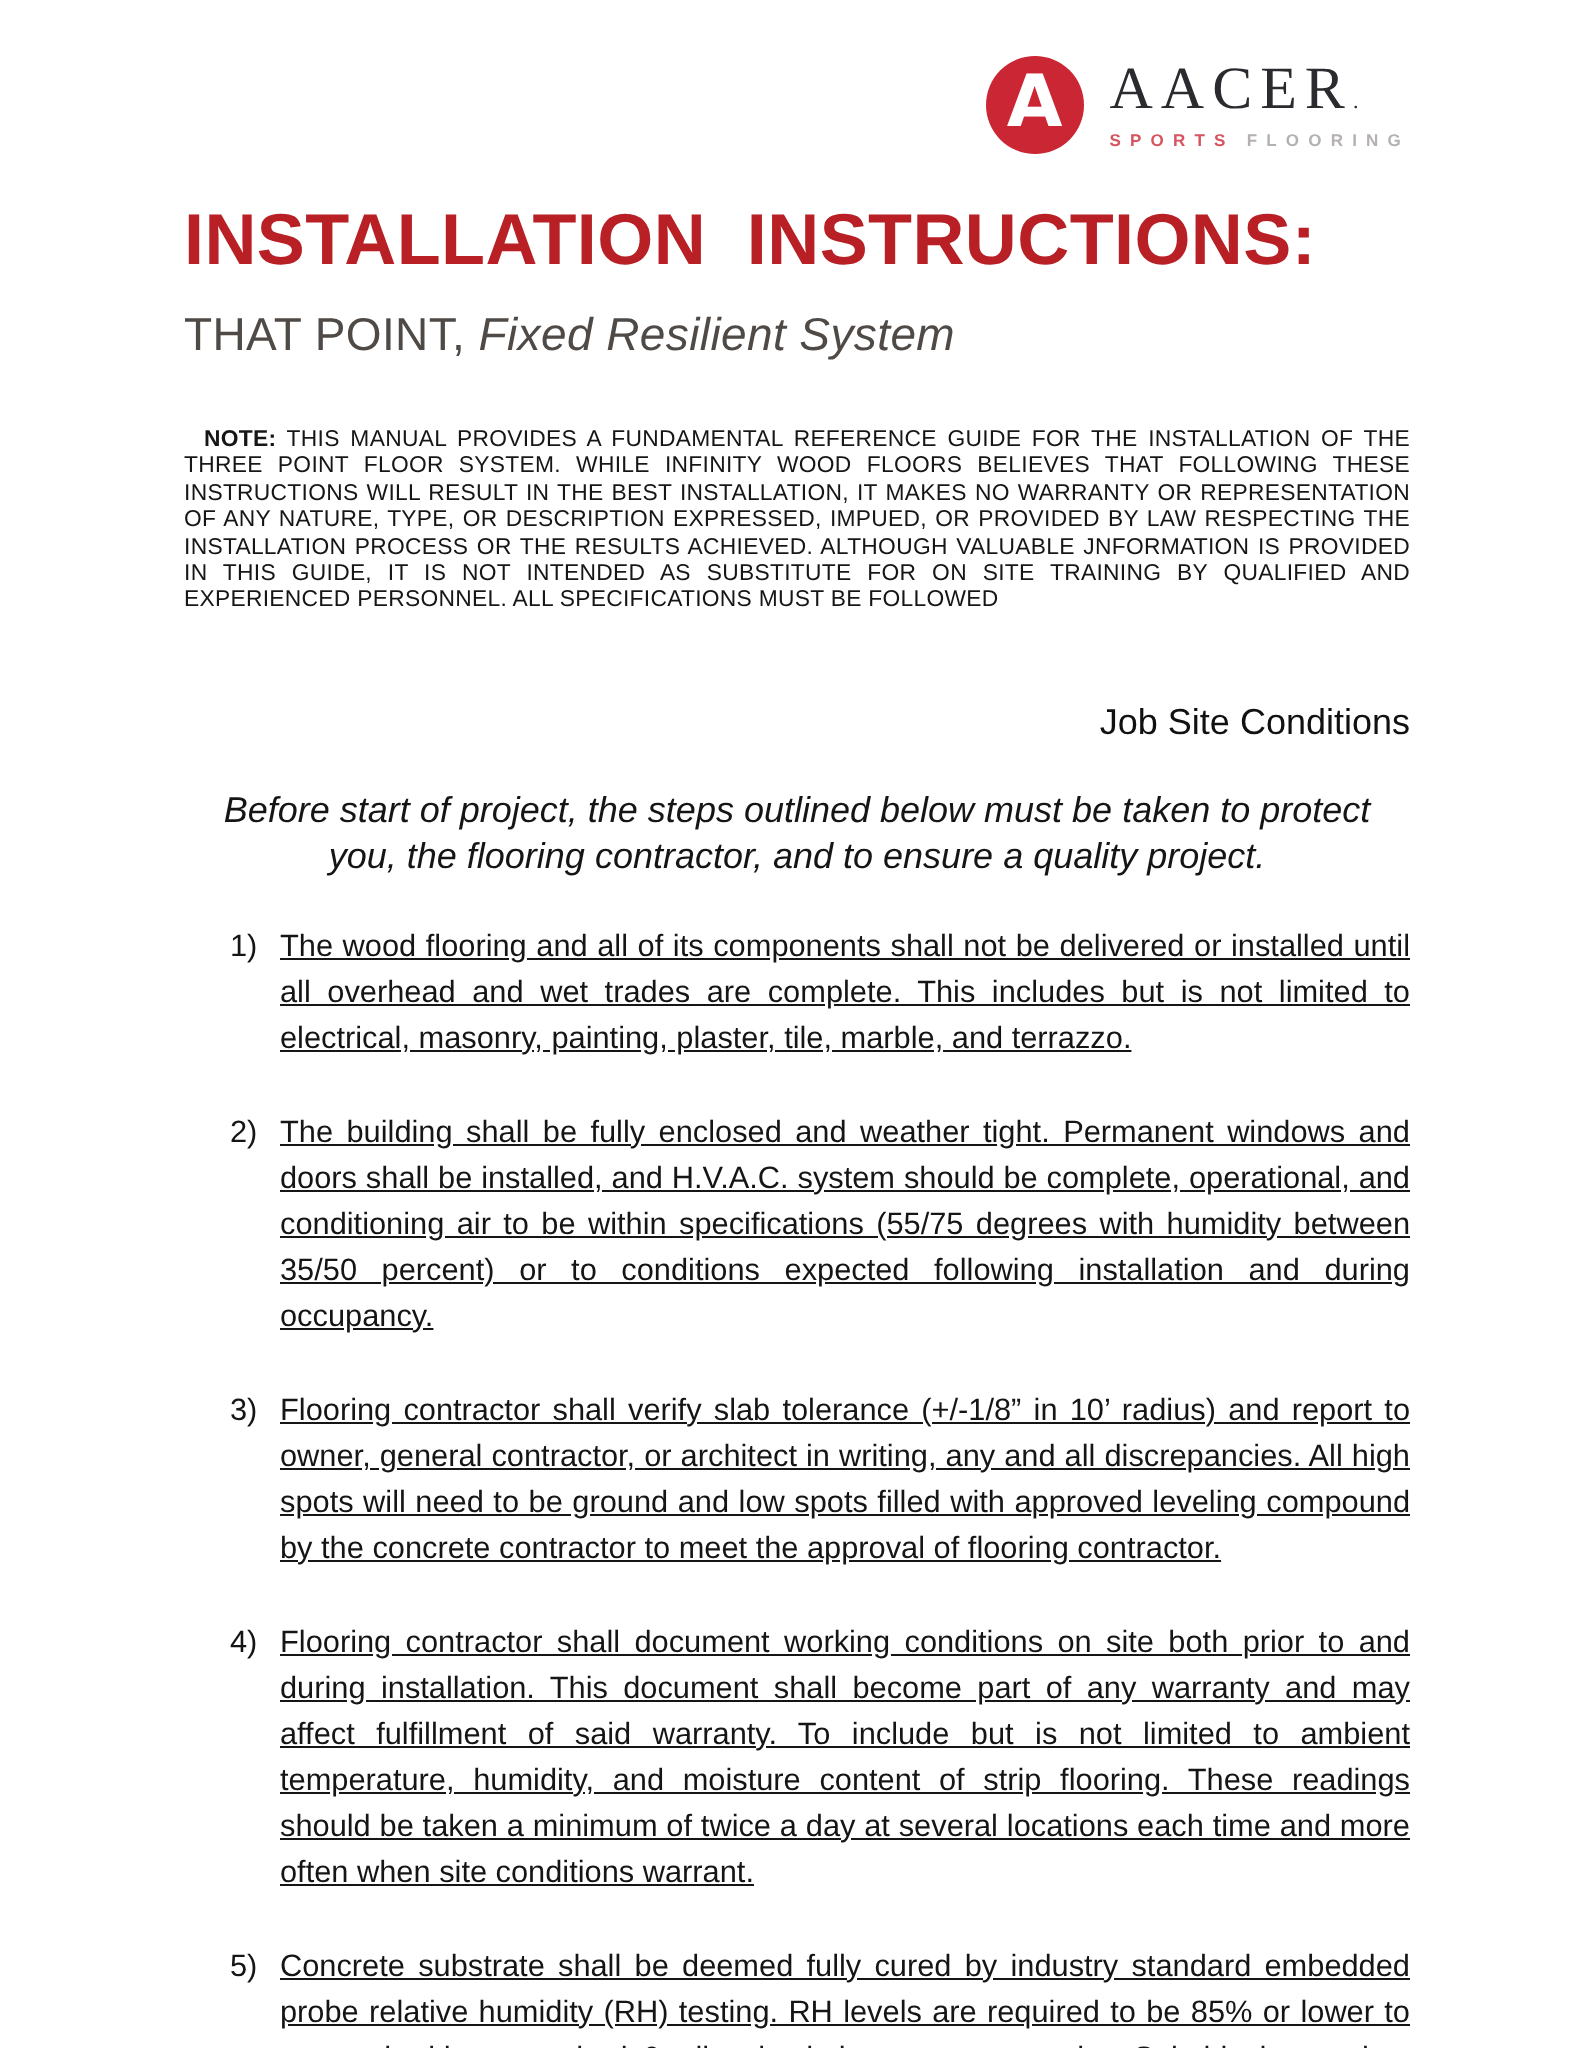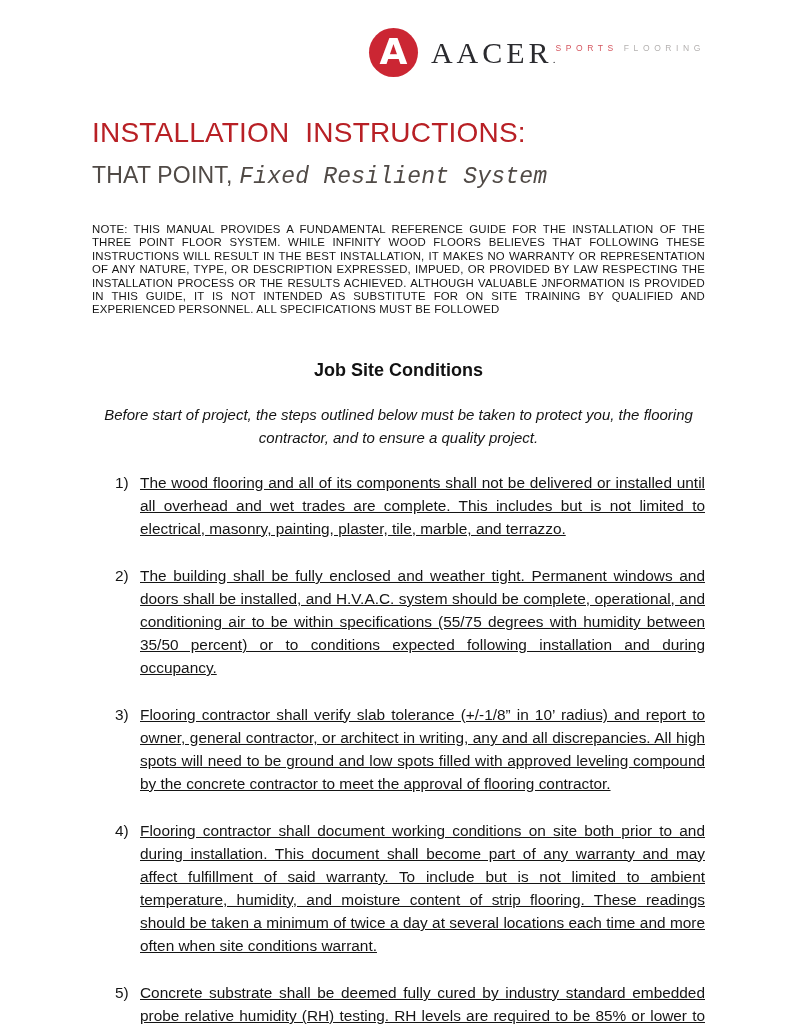--- a/index.html
+++ b/index.html
@@ -40,82 +40,82 @@
     justify-content: center;
   }
   .logo-mark span {
     color: #ffffff;
     font-weight: 700;
     font-size: 36px;
     line-height: 1;
     transform: translateY(-1px);
     font-family: "DejaVu Sans", sans-serif;
   }
-  .logo-text { display: flex; flex-direction: row; }
+  .logo-text { display: flex; flex-direction: column; }
   .brand {
     font-family: "Liberation Serif", serif;
     font-size: 30px;
     line-height: 1;
     letter-spacing: 4px;
     color: var(--brand-dark, #2b2b2f);
   }
   .brand .tm {
     font-size: 11px;
     letter-spacing: 0;
     vertical-align: baseline;
   }
   .tagline {
     margin-top: 5px;
     font-size: 8.5px;
-    font-weight: 400;
+    font-weight: 700;
     letter-spacing: 4.6px;
   }
   .tag-red { color: var(--tag-red, #d4555e); }
   .tag-gray { color: var(--tagline-gray, #b4b1b0); margin-left: 6px; }
   
   .title {
-    margin: 40px 0 0 0;
-    font-size: 28px;
-    font-weight: 400;
+    margin: 22px 0 0 0;
+    font-size: 36px;
+    font-weight: 700;
     letter-spacing: 0.2px;
     color: var(--title-red, #b82025);
     white-space: pre-wrap;
   }
   .subtitle {
     margin: 13px 0 0 0;
     font-size: 23px;
     font-weight: 400;
     color: var(--subtitle-gray, #504a46);
     letter-spacing: 0.2px;
   }
-  .subtitle em { font-style: italic; font-family: Liberation Mono, monospace; }
+  .subtitle em { font-style: italic; }
   
   .note {
     margin: 33px 0 0 0;
     font-size: 11.4px;
     line-height: 13.4px;
     text-align: justify;
     letter-spacing: 0.15px;
     color: #161616;
   }
-  .note strong { font-weight: 400; }
+  .note strong { font-weight: 700; margin-left: 10px; }
   
   .section-heading {
     margin: 43px 0 0 0;
-    text-align: center;
+    text-align: right;
     font-size: 18px;
-    font-weight: 700;
+    font-weight: 400;
     color: #111111;
   }
   .intro {
     margin: 22px auto 0 auto;
     max-width: 598px;
     text-align: center;
     font-style: italic;
-    font-size: 15px;
+    font-size: 18px;
     line-height: 23px;
     color: #151515;
   }
   
   .items {
     list-style: none;
     margin: 22px 0 0 0;
     padding: 0 0 0 23px;
   }
   .item {

